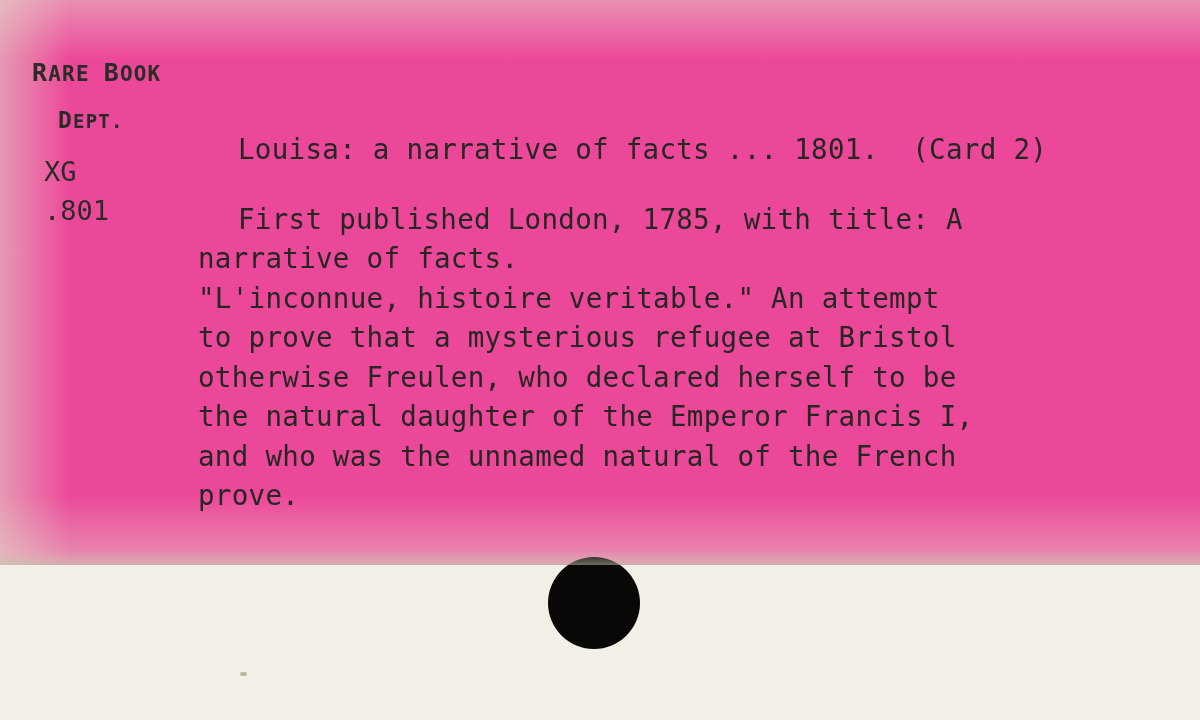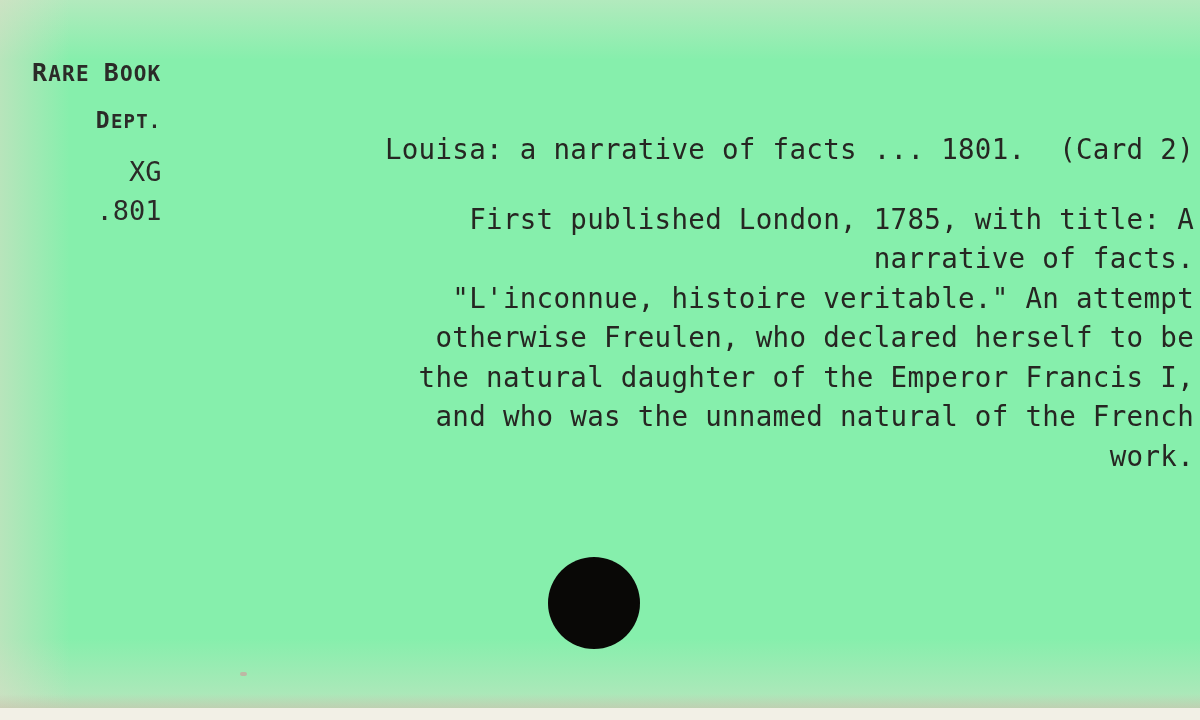--- a/index.html
+++ b/index.html
@@ -9,24 +9,23 @@
   body {
     width: 1200px;
     height: 720px;
     overflow: hidden;
     background: #f2f0e6;
     font-family: "DejaVu Sans Mono", monospace;
   }
   .card {
     position: relative;
     width: 1200px;
-    height: 708px;
-    background: #86efac;
+    height: 565px;
+    background: #ec4899;
     box-sizing: border-box;
-    text-align: right;
   }
   
   .paper-tint {
     position: absolute;
     inset: 0;
     background:
       linear-gradient(90deg, rgba(225,220,200,0.55) 0px, rgba(244,242,232,0) 70px),
       linear-gradient(180deg, rgba(232,228,210,0.45) 0px, rgba(244,242,232,0) 60px),
       linear-gradient(0deg, rgba(226,222,204,0.5) 0px, rgba(244,242,232,0) 70px);
     pointer-events: none;
@@ -65,21 +64,21 @@
     font-weight: 600;
     margin-top: 24px;
     margin-left: 26px;
     white-space: nowrap;
   }
   .dept-line2 .cap { font-size: 23px; }
   .class-lines {
     margin-top: 20px;
     font-size: 27px;
     line-height: 1.45;
-    margin-left: 24px;
+    margin-left: 12px;
   }
   .class-lines div { white-space: pre; }
 
   
   .body-text {
     position: absolute;
     left: 198px;
     top: 96px;
     right: 6px;
     color: #262622;
@@ -139,24 +138,25 @@
   <div class="body-text">
     <div class="line title-line">Louisa: a narrative of facts ... 1801.  (Card 2)</div>
 
     <div>
       <div class="line para-indent">First published London, 1785, with title: A</div>
       <div class="line">narrative of facts.</div>
     </div>
 
     <div>
       <div class="line">"L'inconnue, histoire veritable." An attempt</div>
+      <div class="line">to prove that a mysterious refugee at Bristol</div>
       <div class="line">otherwise Freulen, who declared herself to be</div>
       <div class="line">the natural daughter of the Emperor Francis I,</div>
       <div class="line">and who was the unnamed natural of the French</div>
-      <div class="line">work.</div>
+      <div class="line">prove.</div>
     </div>
   </div>
 
   <div class="punch-hole"></div>
   <div class="speck"></div>
   <div class="bottom-edge"></div>
 
 </div>
 
 </body></html>

